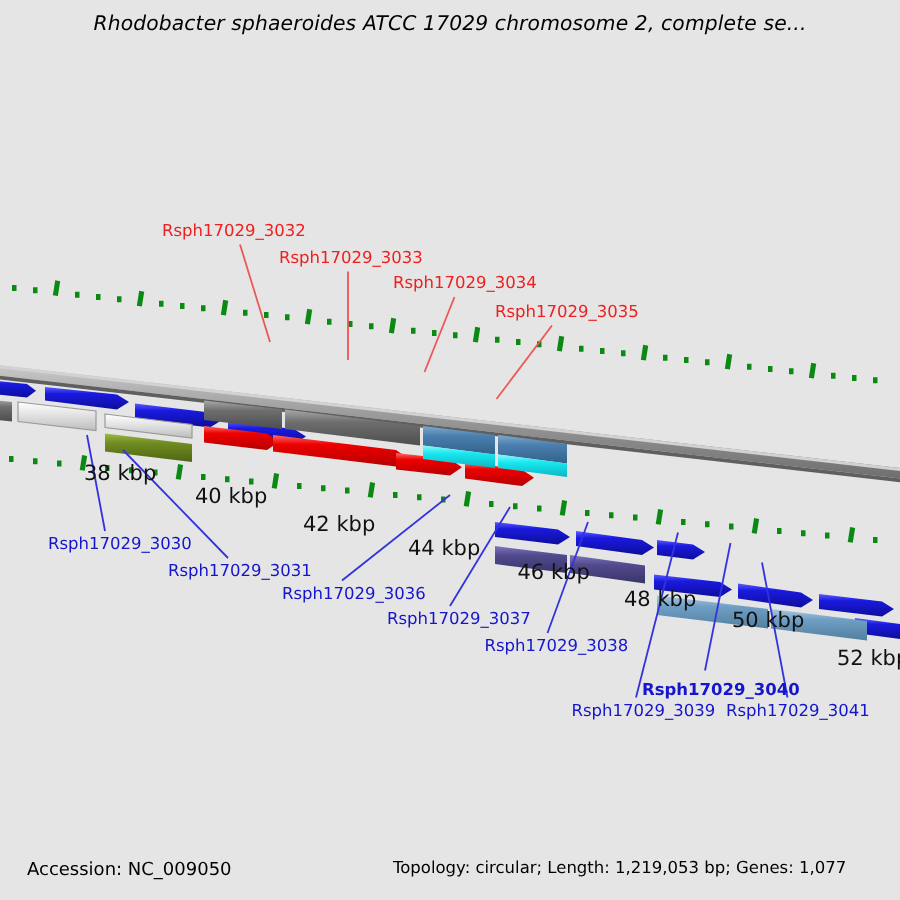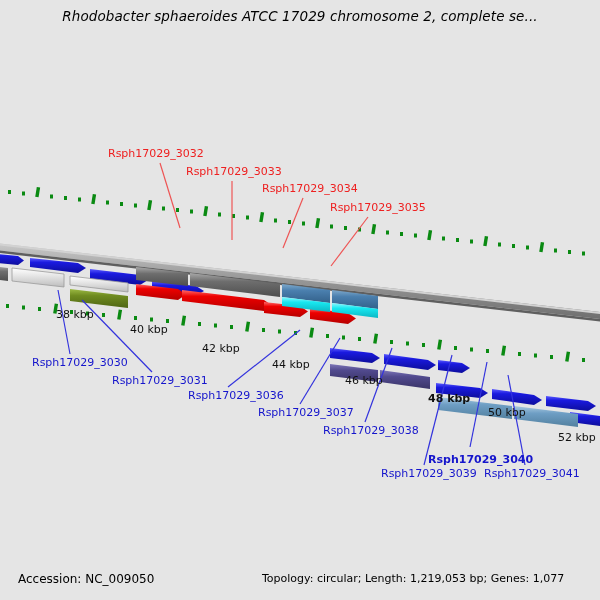--- a/index.html
+++ b/index.html
@@ -23,21 +23,21 @@
   #topology{position:absolute;left:262px;top:0;font-size:11px;white-space:nowrap;}
 
   
   #graphic{position:absolute;left:0;top:40px;width:600px;height:510px;}
   #graphic svg{display:block;}
 
   
   .lbl{position:absolute;white-space:nowrap;font-size:11px;line-height:11px;}
   .lbl.red{color:#ee2020;}
   .lbl.blue{color:#1515cc;text-align:center;}
-  .tick-lbl{position:absolute;white-space:nowrap;font-size:11px;color:#111;
+  .tick-lbl{position:absolute;white-space:nowrap;font-size:14px;color:#111;
             font-family:"DejaVu Sans","Liberation Sans",sans-serif;}
 </style>
 </head>
 <body>
 
 <div id="viewer">
 
   <div id="title">Rhodobacter sphaeroides ATCC 17029 chromosome 2, complete se...</div>
 
   <div id="graphic">
@@ -323,21 +323,21 @@
     <span class="lbl blue" style="left:428px;top:454px;font-weight:bold;">Rsph17029_3040</span>
     <span class="lbl blue" style="left:484px;top:468px;">Rsph17029_3041</span>
   </div>
 
   <div id="ticks">
     <span class="tick-lbl" style="left:56px;top:308px;">38 kbp</span>
     <span class="tick-lbl" style="left:130px;top:323px;">40 kbp</span>
     <span class="tick-lbl" style="left:202px;top:342px;text-align:center;">42 kbp</span>
     <span class="tick-lbl" style="left:272px;top:358px;">44 kbp</span>
     <span class="tick-lbl" style="left:345px;top:374px;text-align:center;">46 kbp</span>
-    <span class="tick-lbl" style="left:428px;top:392px;font-weight:bold;">48 kbp</span>
+    <span class="tick-lbl" style="left:416px;top:392px;">48 kbp</span>
     <span class="tick-lbl" style="left:488px;top:406px;">50 kbp</span>
     <span class="tick-lbl" style="left:558px;top:431px;">52 kbp</span>
   </div>
 
   <div id="footer">
     <span id="accession">Accession: NC_009050</span>
     <span id="topology">Topology: circular; Length: 1,219,053 bp; Genes: 1,077</span>
   </div>
 
 </div>

